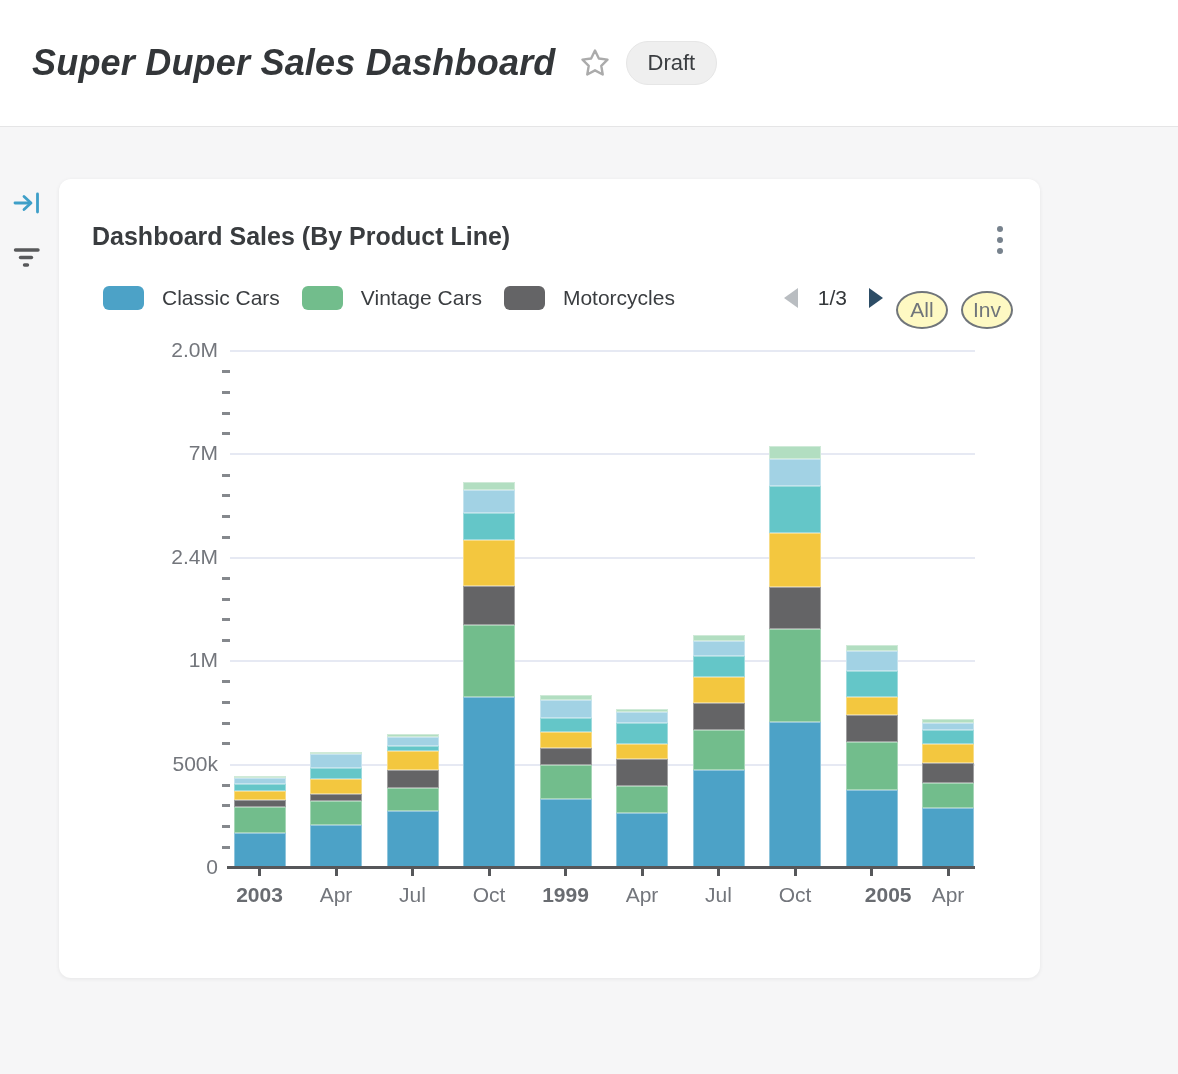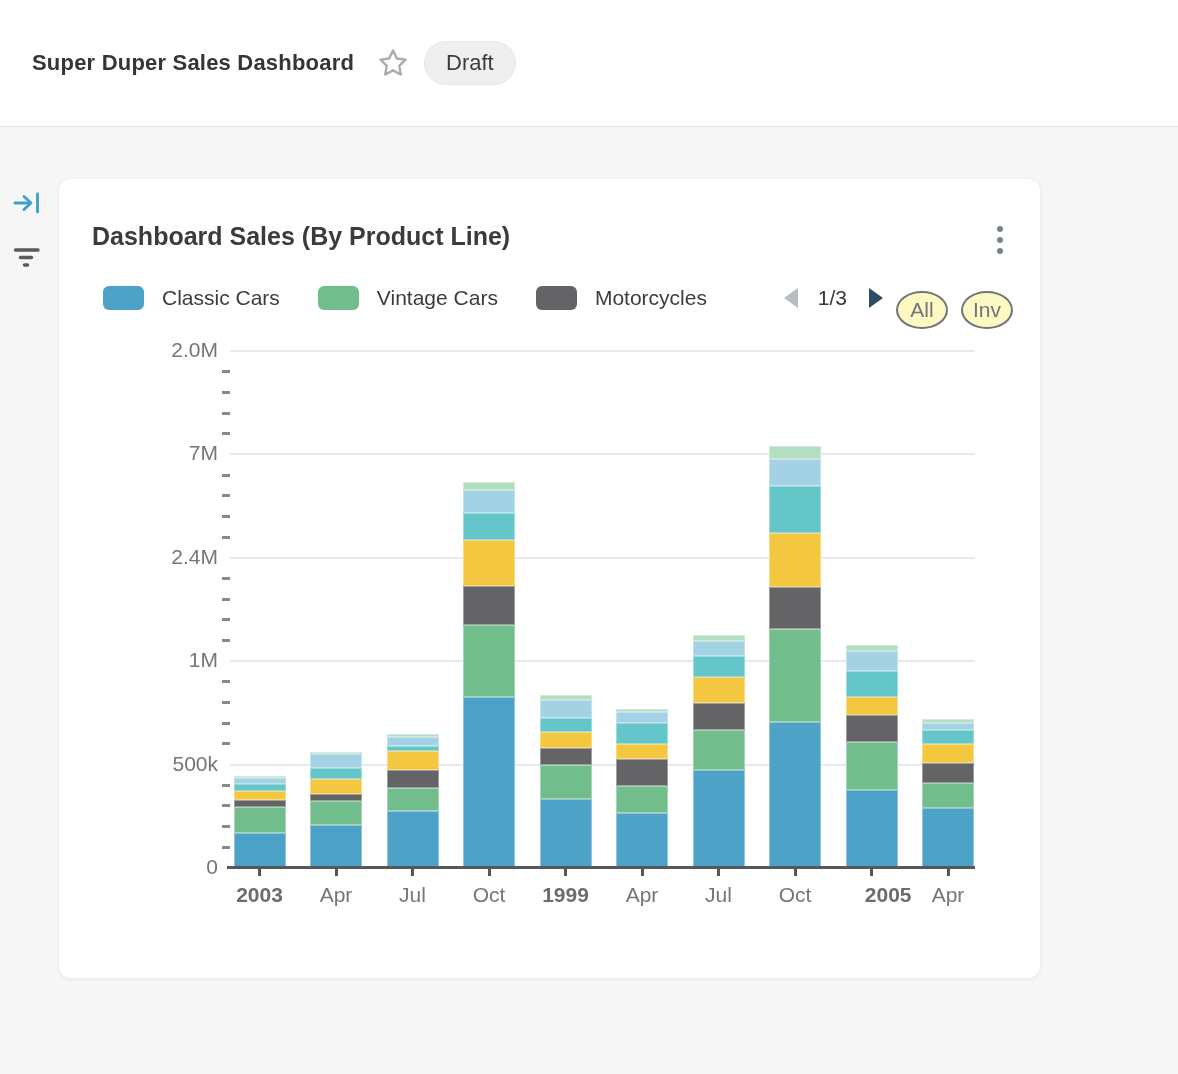--- a/index.html
+++ b/index.html
@@ -4,21 +4,21 @@
 <style>
   * { margin:0; padding:0; box-sizing:border-box; }
   html,body { width:1178px; height:1074px; overflow:hidden; }
   body { background:#f6f6f7; font-family:"Liberation Sans", sans-serif; position:relative; }
 
   .app-header {
     position:absolute; left:0; top:0; width:1178px; height:127px;
     background:#ffffff; border-bottom:1px solid #e5e5e6;
     display:flex; align-items:center; padding-left:32px;
   }
-  .page-title { font-size:22px; font-weight:bold; color:#333639; letter-spacing:0.2px; }
+  .page-title { font-size:36px; font-weight:bold; color:#333639; letter-spacing:0.2px;font-style:italic; }
   .star-btn { margin-left:22px; width:34px; height:34px; display:flex; align-items:center; justify-content:center; cursor:pointer; background:none; border:none; }
   .badge {
     margin-left:14px; height:44px; padding:0 21px; border-radius:22px;
     background:#efefef; border:1px solid #e6e6e6; display:flex; align-items:center;
     font-size:22px; color:#3a3d40;
   }
 
   .side-icon { position:absolute; background:none; border:none; cursor:pointer; }
   .side-icon.collapse { left:12px; top:190px; }
   .side-icon.filter { left:12px; top:244px; }
@@ -93,21 +93,21 @@
 <section class="card">
   <h2 class="card-title-abs">Dashboard Sales (By Product Line)</h2>
 
   <button class="kebab">
     <span></span>
     <span></span>
     <span></span>
   </button>
 
   <div class="legend-row">
-    <div id="legend-items" style="display:flex;align-items:center;gap:16px;">
+    <div id="legend-items" style="display:flex;align-items:center;">
         <div class="legend-item">
           <span class="legend-swatch" style="background:#4CA2C7"></span>
           <span class="legend-label">Classic Cars</span>
         </div>
         <div class="legend-item">
           <span class="legend-swatch" style="background:#72BD8C"></span>
           <span class="legend-label">Vintage Cars</span>
         </div>
         <div class="legend-item">
           <span class="legend-swatch" style="background:#646466"></span>

